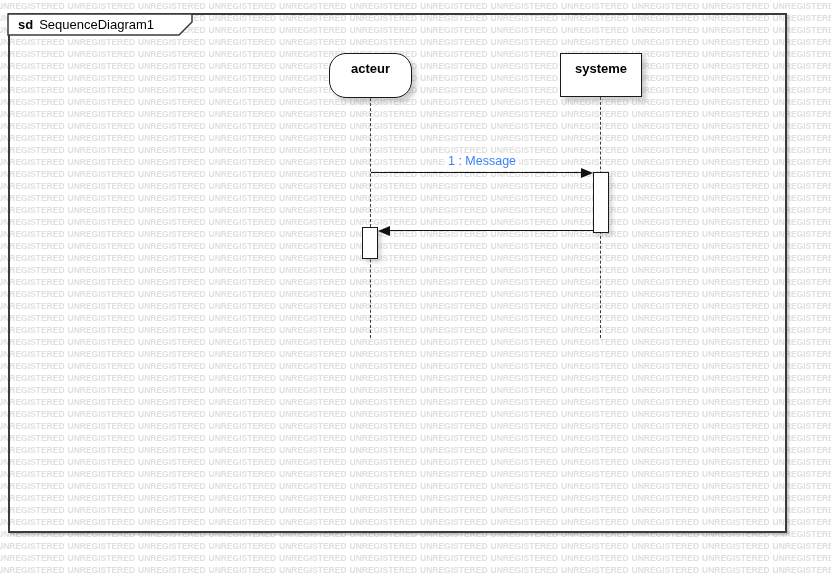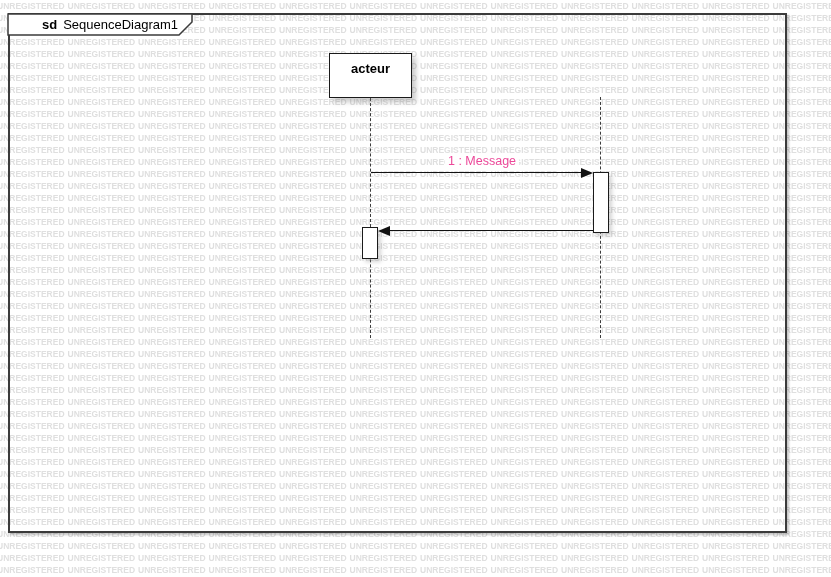--- a/index.html
+++ b/index.html
@@ -55,21 +55,21 @@
     overflow: visible;
   }
   .frame-label-text {
     position: absolute; left: 18px; top: 15px;
     height: 19px; line-height: 19px;
     z-index: 3;
     font-size: 13px;
     color: #000;
     white-space: nowrap;
   }
-  .frame-label-text .kw { font-weight: bold; margin-right: 6px; margin-left: 24px; }
+  .frame-label-text .kw { font-weight: bold; margin-right: 6px; }
 
   
   .lifeline-line {
     position: absolute;
     width: 0;
     border-left: 1px dashed #3c3c3c;
     z-index: 2;
   }
   #ll-acteur  { left: 370px; top: 98px; height: 240px; }
   #ll-systeme { left: 600px; top: 97px; height: 241px; }
@@ -80,21 +80,21 @@
     background: #ffffff;
     border: 1.5px solid #1a1a1a;
     z-index: 3;
     text-align: center;
     font-weight: bold;
     font-size: 13px;
     color: #000;
     padding-top: 7px;
     box-shadow: 4px 4px 5px rgba(110,110,110,0.35);
   }
-  #head-acteur  { left: 329px; top: 53px; width: 83px; height: 45px; }
+  #head-acteur  { left: 329px; top: 53px; width: 83px; height: 45px; border-radius: 17px; }
   #head-systeme { left: 560px; top: 53px; width: 82px; height: 44px; }
 
   .activation {
     position: absolute;
     box-sizing: border-box;
     width: 16px;
     background: #ffffff;
     border: 1px solid #1a1a1a;
     z-index: 4;
     box-shadow: 3px 3px 4px rgba(120,120,120,0.3);
@@ -129,21 +129,21 @@
     border-bottom: 5px solid transparent;
     border-right: 12px solid #111111;
     z-index: 6;
   }
   #msg2-arrow { left: 378px; top: 226px; }
 
   .msg-label {
     position: absolute;
     text-align: center;
     font-size: 12.5px;
-    color: #ec4899;
+    color: #3b82f6;
     z-index: 7;
     white-space: nowrap;
   }
   .msg-label span {
     background: rgba(255,255,255,0.92);
     padding: 0 3px;
   }
   #msg1-label { left: 371px; top: 154px; width: 222px; }
   #msg2-label { left: 378px; top: 232px; width: 215px; }
 </style>
@@ -212,20 +212,23 @@
   <div class="frame-label-text">
     <span class="kw">sd</span><span>SequenceDiagram1</span>
   </div>
 
   <div class="lifeline-line" id="ll-acteur"></div>
   <div class="lifeline-line" id="ll-systeme"></div>
 
   <div class="head-box" id="head-acteur">
     <span>acteur</span>
   </div>
+  <div class="head-box" id="head-systeme">
+    <span>systeme</span>
+  </div>
 
   <div class="activation" id="act-systeme"></div>
   <div class="activation" id="act-acteur"></div>
 
   <div class="msg-line" id="msg1-line"></div>
   <div class="arrow-right" id="msg1-arrow"></div>
   <div class="msg-label" id="msg1-label">
     <span>1 : Message</span>
   </div>
 

